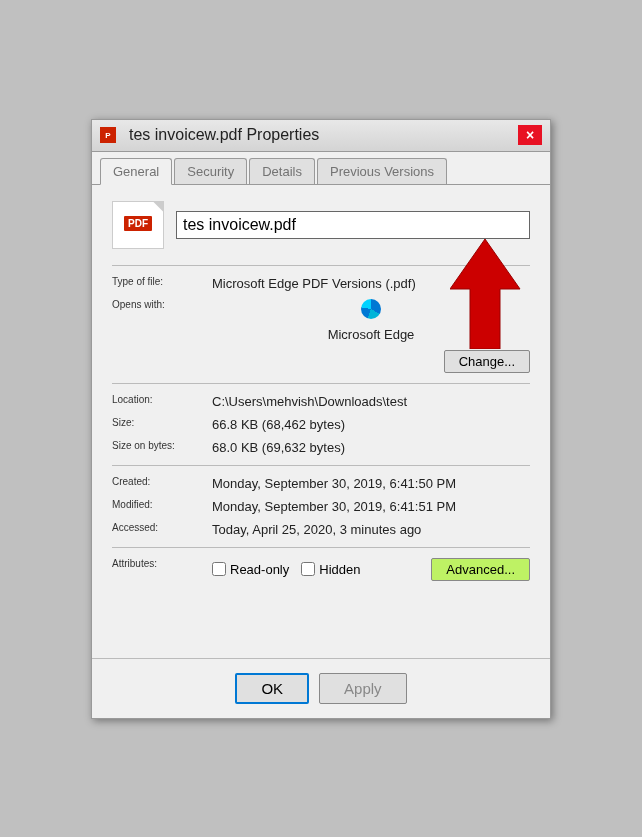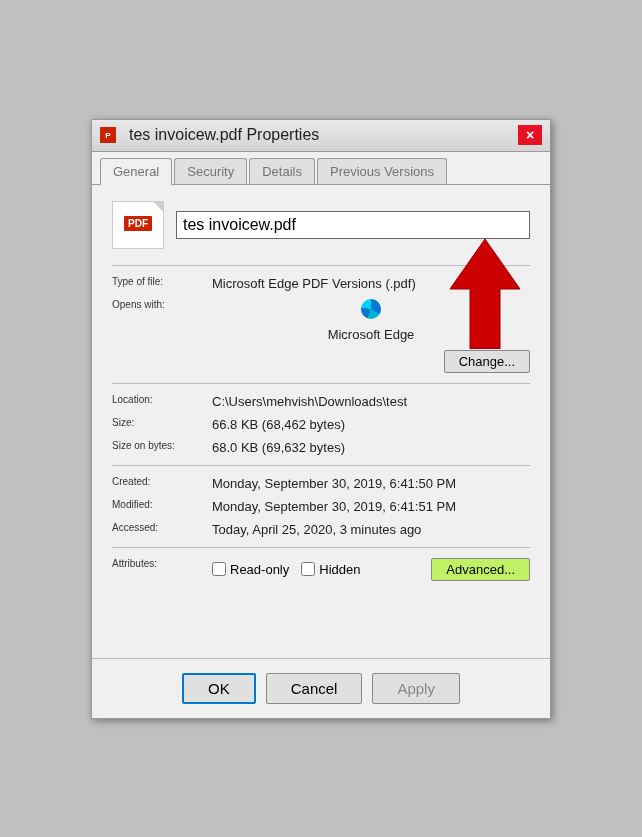--- a/index.html
+++ b/index.html
@@ -336,16 +336,15 @@
           <input type="checkbox" style="">
           <span>Hidden</span>
         </label>
         <button class="advanced-btn">Advanced...</button>
       </div>
     </div>
   </div>
 
   <div class="footer">
     <button class="footer-btn ok">OK</button>
-    <button class="footer-btn">Cancel</button>
     <button class="footer-btn apply" disabled="">Apply</button>
   </div>
 </div>
 
 </body></html>

